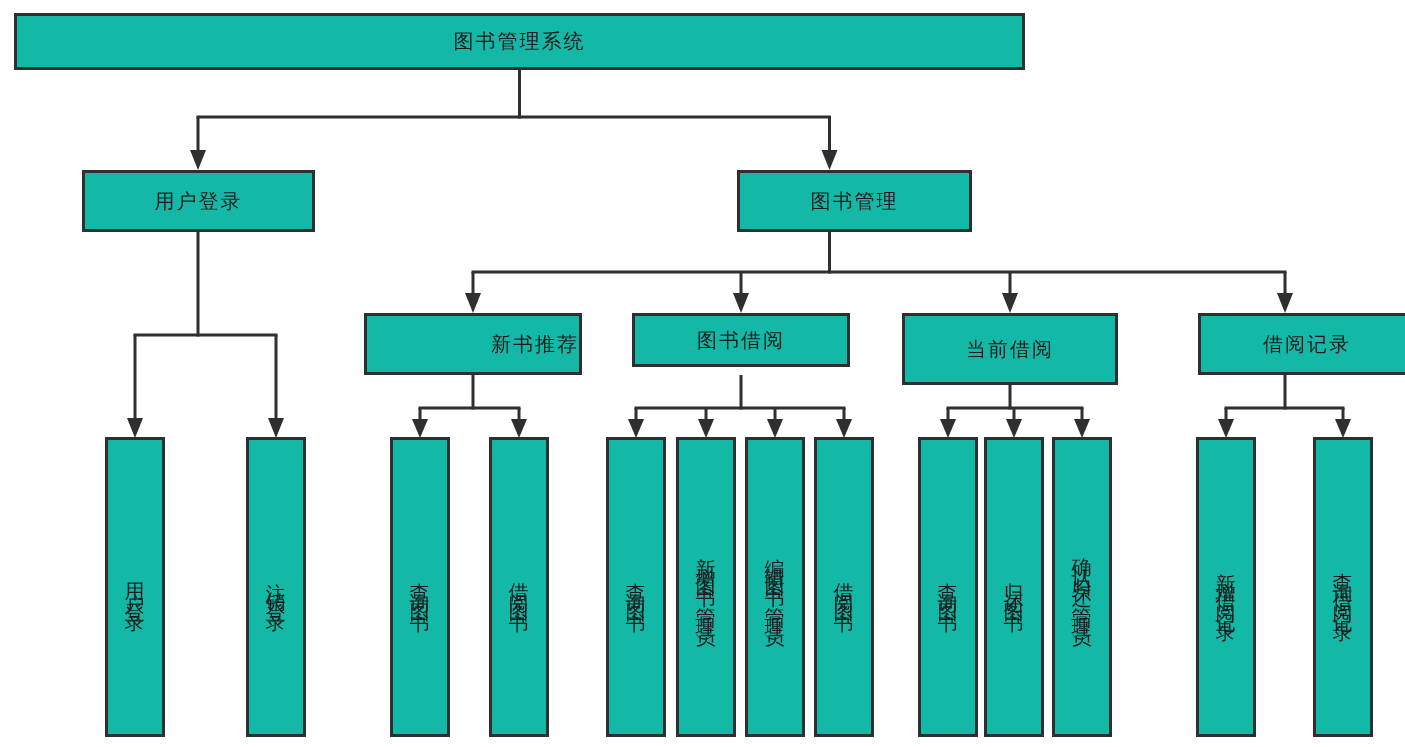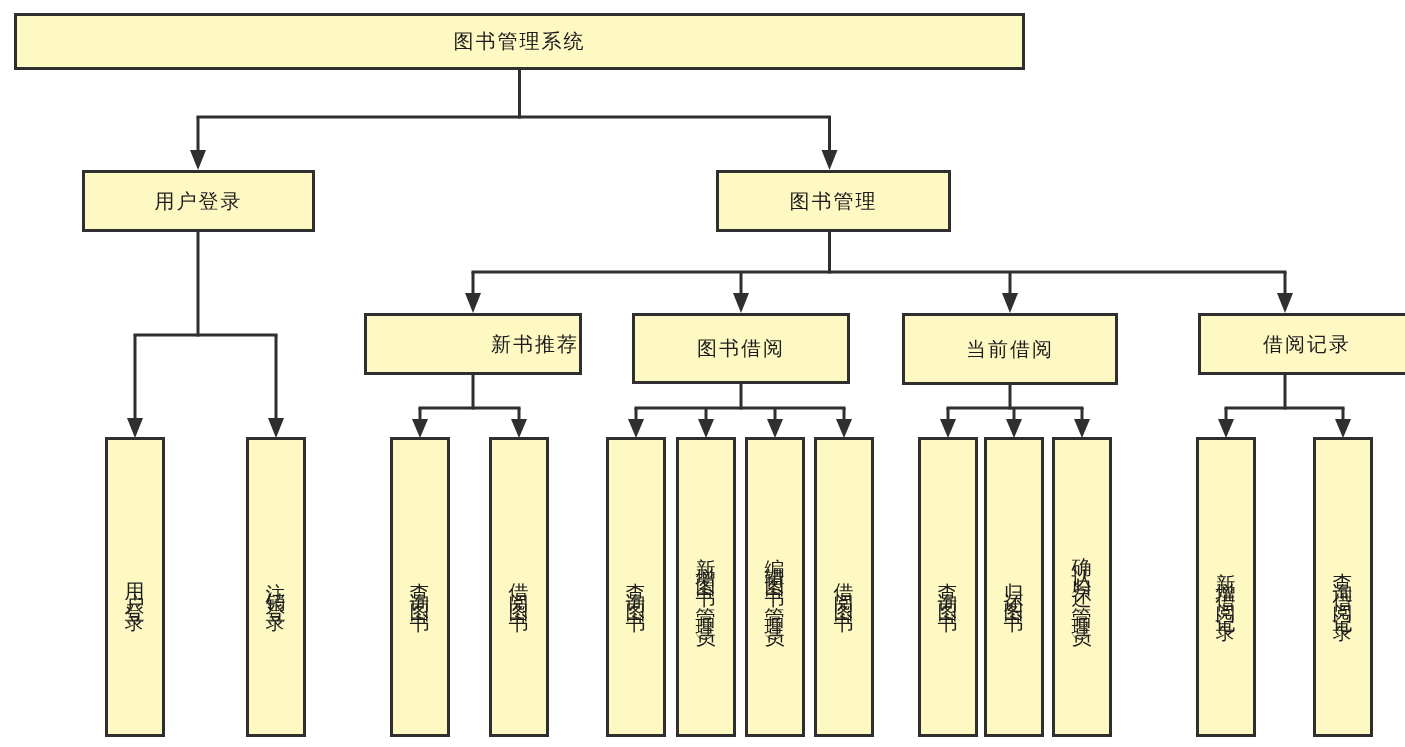--- a/index.html
+++ b/index.html
@@ -19,21 +19,21 @@
     position: absolute;
     left: 0; top: 0;
     width: 1405px;
     height: 747px;
     pointer-events: none;
   }
   .node {
     position: absolute;
     box-sizing: border-box;
     border: 3px solid #2f2f2f;
-    background: #fef9c3;
+    background: #14b8a6;
     display: flex;
     align-items: center;
     justify-content: center;
     color: #1c1c1c;
   }
   .node .hlabel {
     font-size: 20px;
     letter-spacing: 2px;
     white-space: nowrap;
   }
@@ -45,23 +45,23 @@
   .leaf .vlabel {
     writing-mode: vertical-rl;
     text-orientation: mixed;
     font-size: 20px;
     letter-spacing: 10px;
     line-height: 1;
     white-space: nowrap;
   }
   .root-box   { left: 14px;  top: 13px;  width: 1011px; height: 57px; }
   .l2-a { left: 82px;  top: 170px; width: 233px; height: 62px; }
-  .l2-b { left: 716px; top: 170px; width: 235px; height: 62px; }
+  .l2-b { left: 737px; top: 170px; width: 235px; height: 62px; }
   .l3-a { left: 364px;  top: 313px; width: 218px; height: 62px; justify-content: flex-end; }
-  .l3-b { left: 632px;  top: 313px; width: 218px; height: 71px; }
+  .l3-b { left: 632px;  top: 313px; width: 218px; height: 54px; }
   .l3-c { left: 902px;  top: 313px; width: 216px; height: 72px; }
   .l3-d { left: 1176px; top: 313px; width: 218px; height: 62px; margin-left: 22px; }
   .lf-1  { left: 105px; }
   .lf-2  { left: 246px; }
   .lf-3  { left: 390px; }
   .lf-4  { left: 489px; }
   .lf-5  { left: 606px; }
   .lf-6  { left: 676px; }
   .lf-7  { left: 745px; }
   .lf-8  { left: 814px; }

